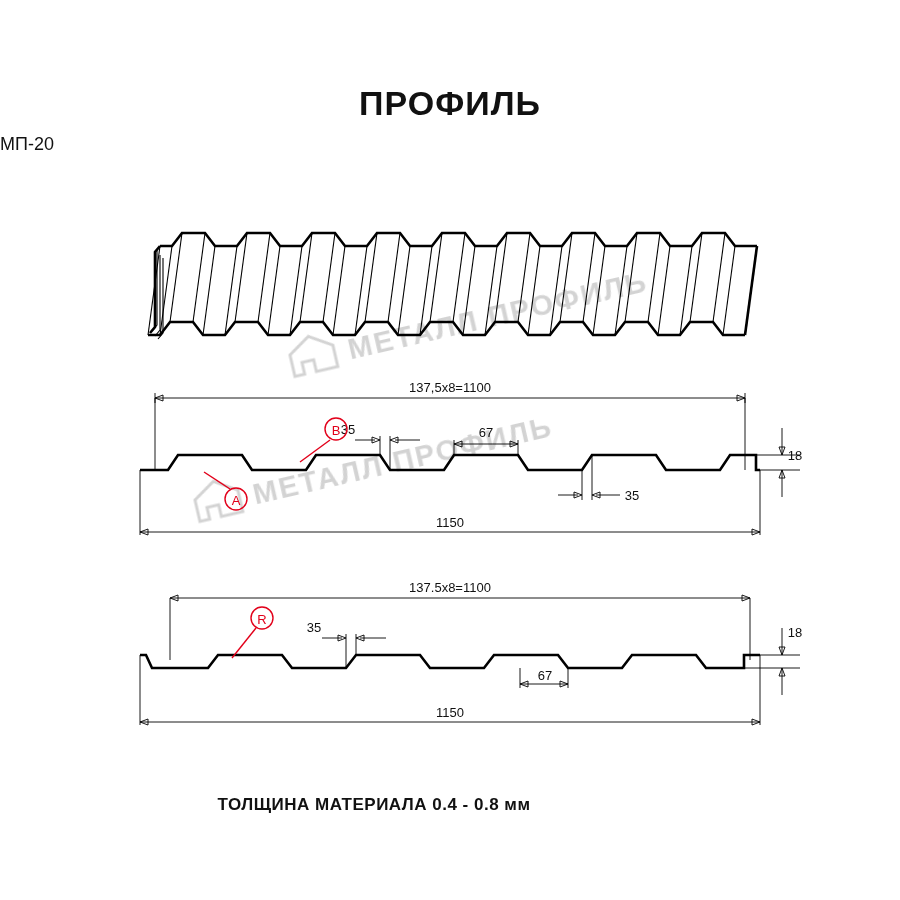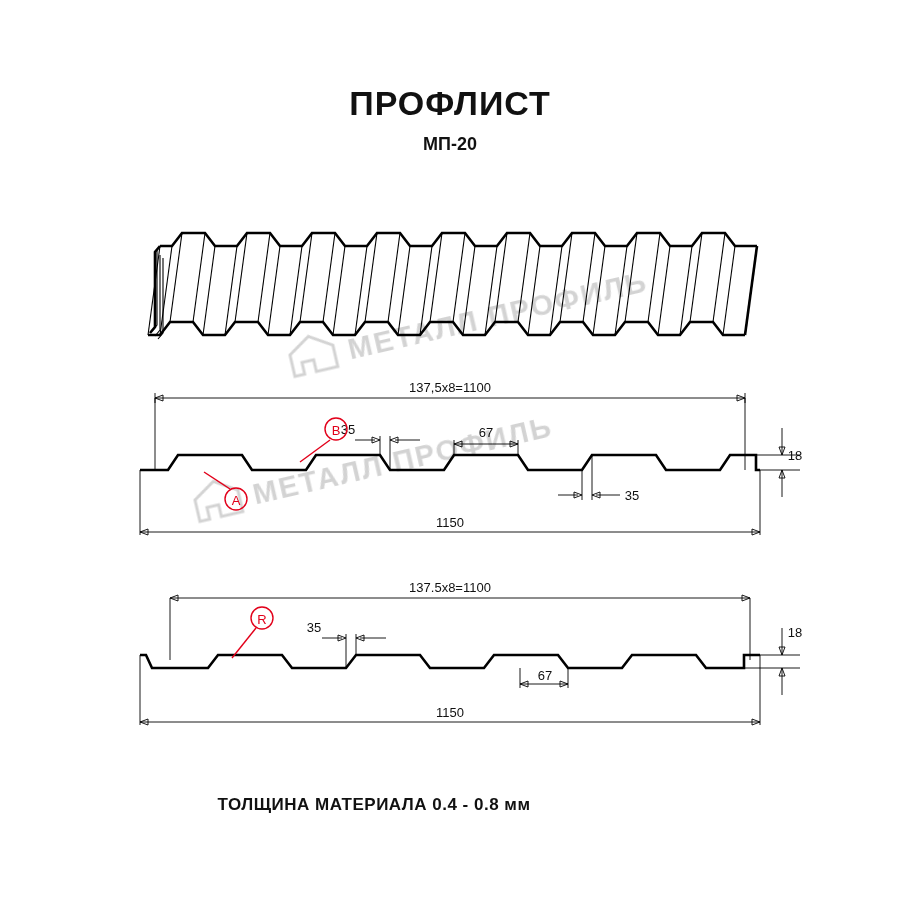--- a/index.html
+++ b/index.html
@@ -30,23 +30,23 @@
     font-size: 34px;
     font-weight: bold;
     letter-spacing: 1px;
     color: #111;
   }
   .subtitle {
     position: absolute;
     left: 0;
     top: 134px;
     width: 900px;
-    text-align: center;
+    text-align: left;
     font-size: 18px;
-    font-weight: bold;
+    font-weight: normal;
     color: #111;
   }
   .footer {
     position: absolute;
     left: 0;
     top: 795px;
     width: 748px;
     text-align: center;
     font-size: 17px;
     font-weight: bold;
@@ -80,21 +80,21 @@
     font-weight: bold;
     letter-spacing: 2px;
   }
   .wmshape { fill: none; stroke: #cfcfcf; stroke-width: 3; }
 </style>
 </head>
 <body>
 
 <div class="sheet">
 
-  <div class="title">ПРОФЛИСТ</div>
+  <div class="title">ПРОФИЛЬ</div>
   <div class="subtitle">МП-20</div>
   <div class="footer">ТОЛЩИНА МАТЕРИАЛА 0.4 - 0.8 мм</div>
 
   <svg class="sheet" width="900" height="900" viewBox="0 0 900 900">
 
     <g opacity="0.9">
       <g transform="translate(290,355) rotate(-13)">
         <path class="wmshape" d="M0,0 L22,-14 L44,0 L44,22 L22,22 L22,10 L10,10 L10,22 L0,22 Z"></path>
         <text class="wm" x="58" y="18">МЕТАЛЛ ПРОФИЛЬ</text>
       </g>

